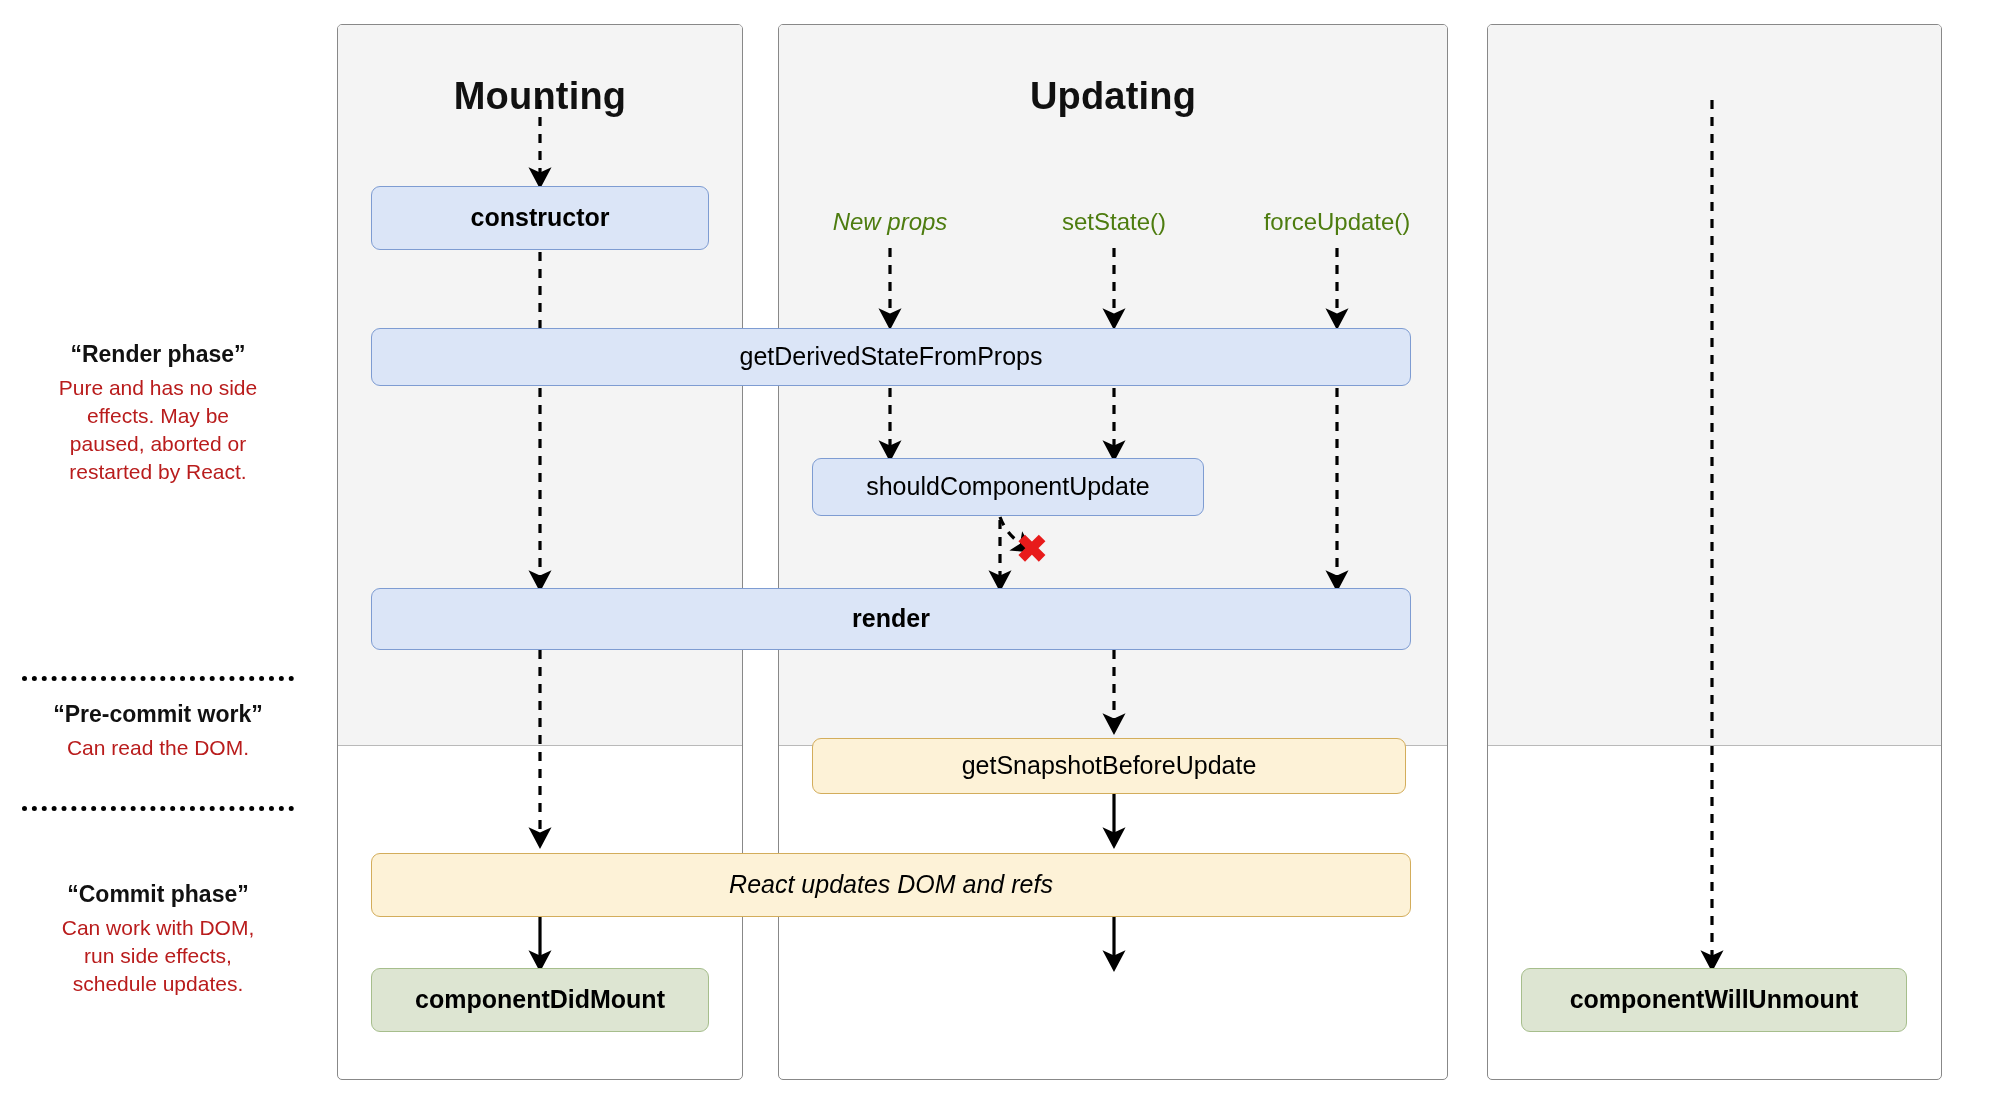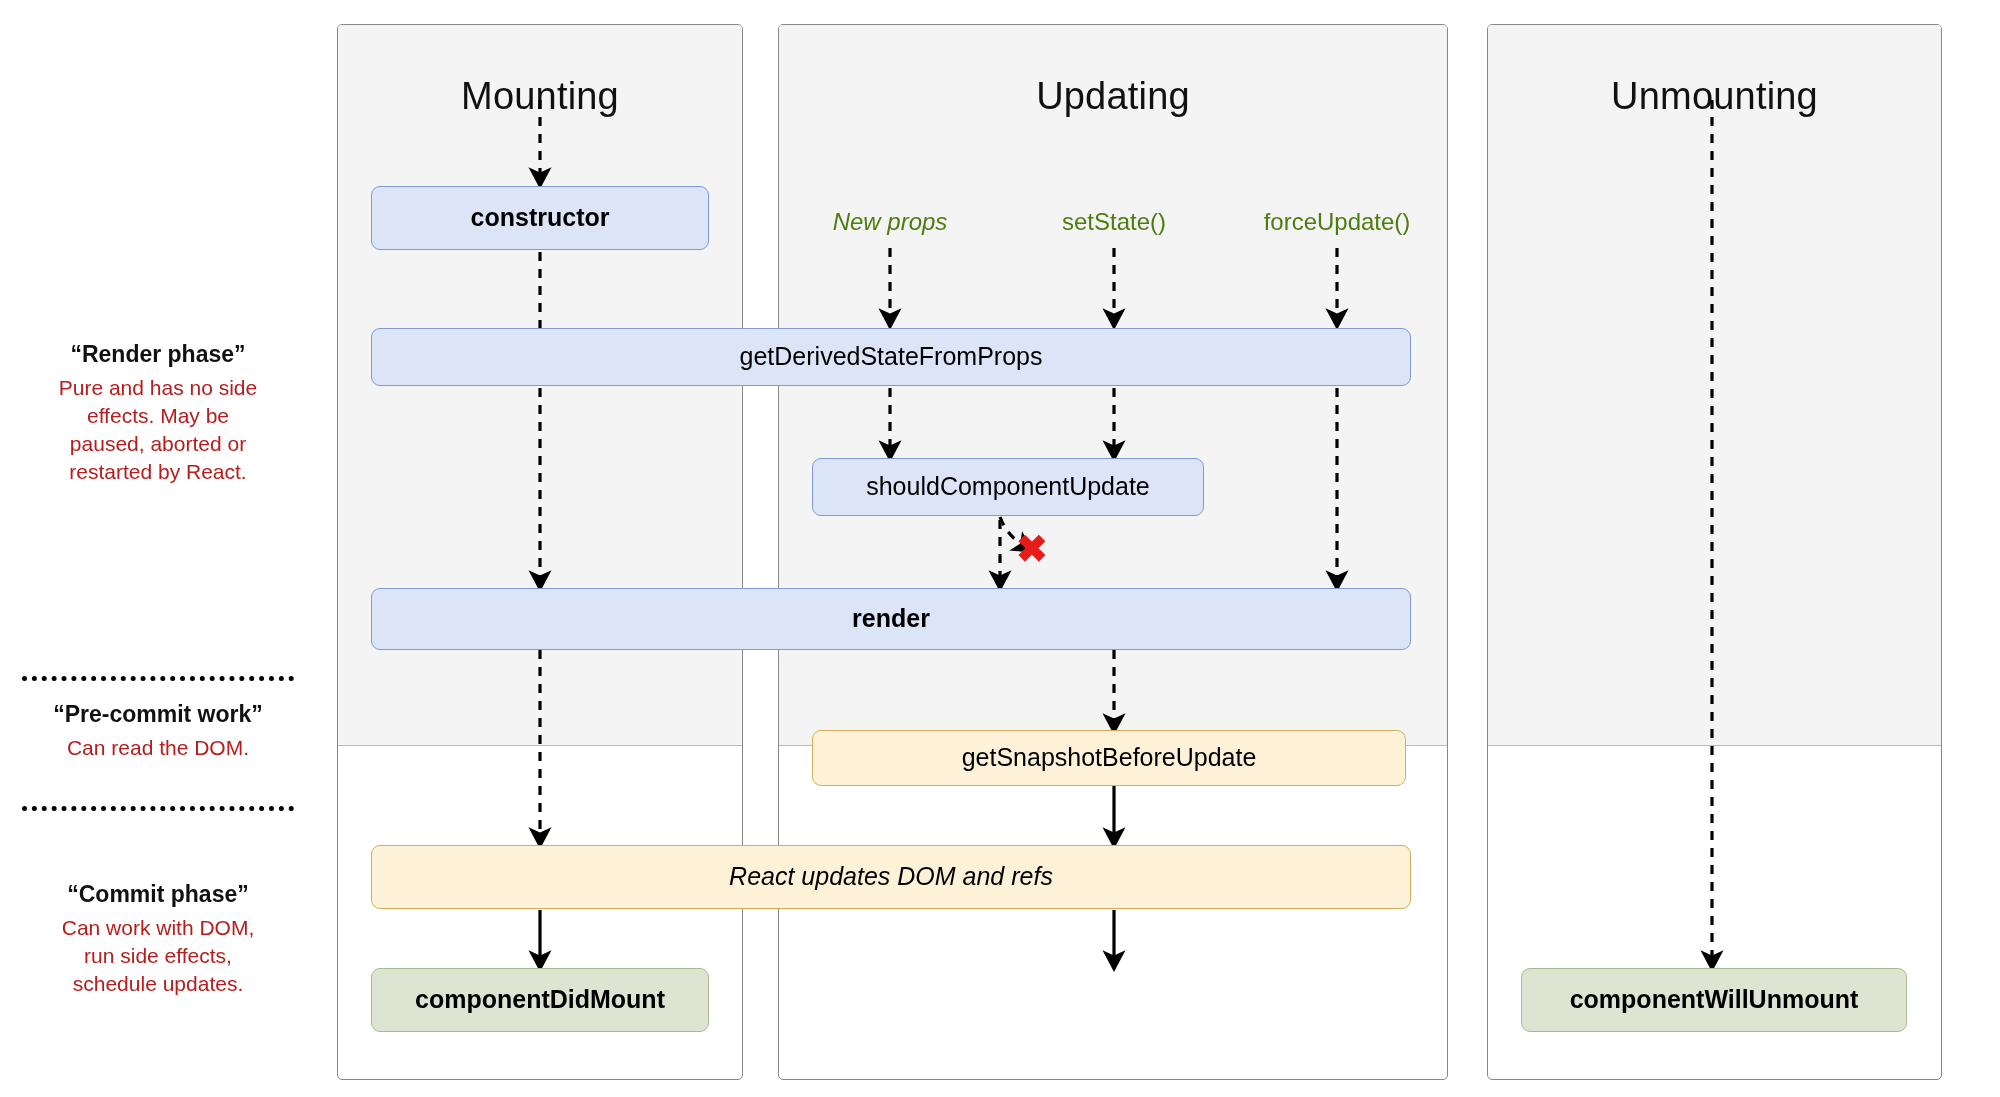--- a/index.html
+++ b/index.html
@@ -35,21 +35,21 @@
     top: 0;
     background: #f4f4f4;
     border-bottom: 1.4px solid #b9b9b9;
   }
   .panel-title {
     position: absolute;
     left: 0;
     right: 0;
     text-align: center;
     font-size: 38px;
-    font-weight: 400;
+    font-weight: 700;
     letter-spacing: 0.2px;
     color: #111111;
     white-space: nowrap;
   }
 
   
   .legend-block {
     position: absolute;
     width: 300px;
     left: 8px;
@@ -90,20 +90,21 @@
     text-align: center;
     white-space: nowrap;
   }
   .node.blue {
     background: #dbe5f7;
     border: 1.6px solid #7e9cd2;
   }
   .node.yellow {
     background: #fdf2d7;
     border: 1.6px solid #d3ad5b;
+    margin-top: 8px;
   }
   .node.green {
     background: #dde5d2;
     border: 1.6px solid #a6be8c;
   }
   .node.bold { font-weight: 700; }
   .node.italic { font-style: italic; }
 
   
   .trigger {
@@ -154,21 +155,20 @@
     <div class="panel-title" style="top:50px;">Mounting</div>
   </div>
 
   <div class="panel" style="left:778px; top:24px; width:670px; height:1056px;">
     <div class="panel-shade" style="height:720px;"></div>
     <div class="panel-title" style="top:50px;">Updating</div>
   </div>
 
   <div class="panel" style="left:1487px; top:24px; width:455px; height:1056px;">
     <div class="panel-shade" style="height:720px;"></div>
-    <div class="panel-title" style="top:50px;">Unmounting</div>
   </div>
 
   <svg id="wires" viewBox="0 0 2000 1097">
     <defs>
       <marker id="ah" markerWidth="9" markerHeight="9" refX="5.2" refY="4.5" orient="auto" markerUnits="strokeWidth">
         <path d="M0.6,0.9 L7.4,4.5 L0.6,8.1 L2.2,4.5 Z" fill="#000000"></path>
       </marker>
       <marker id="ah2" markerWidth="9" markerHeight="9" refX="5.2" refY="4.5" orient="auto" markerUnits="strokeWidth">
         <path d="M0.6,0.9 L7.4,4.5 L0.6,8.1 L2.2,4.5 Z" fill="#000000"></path>
       </marker>

